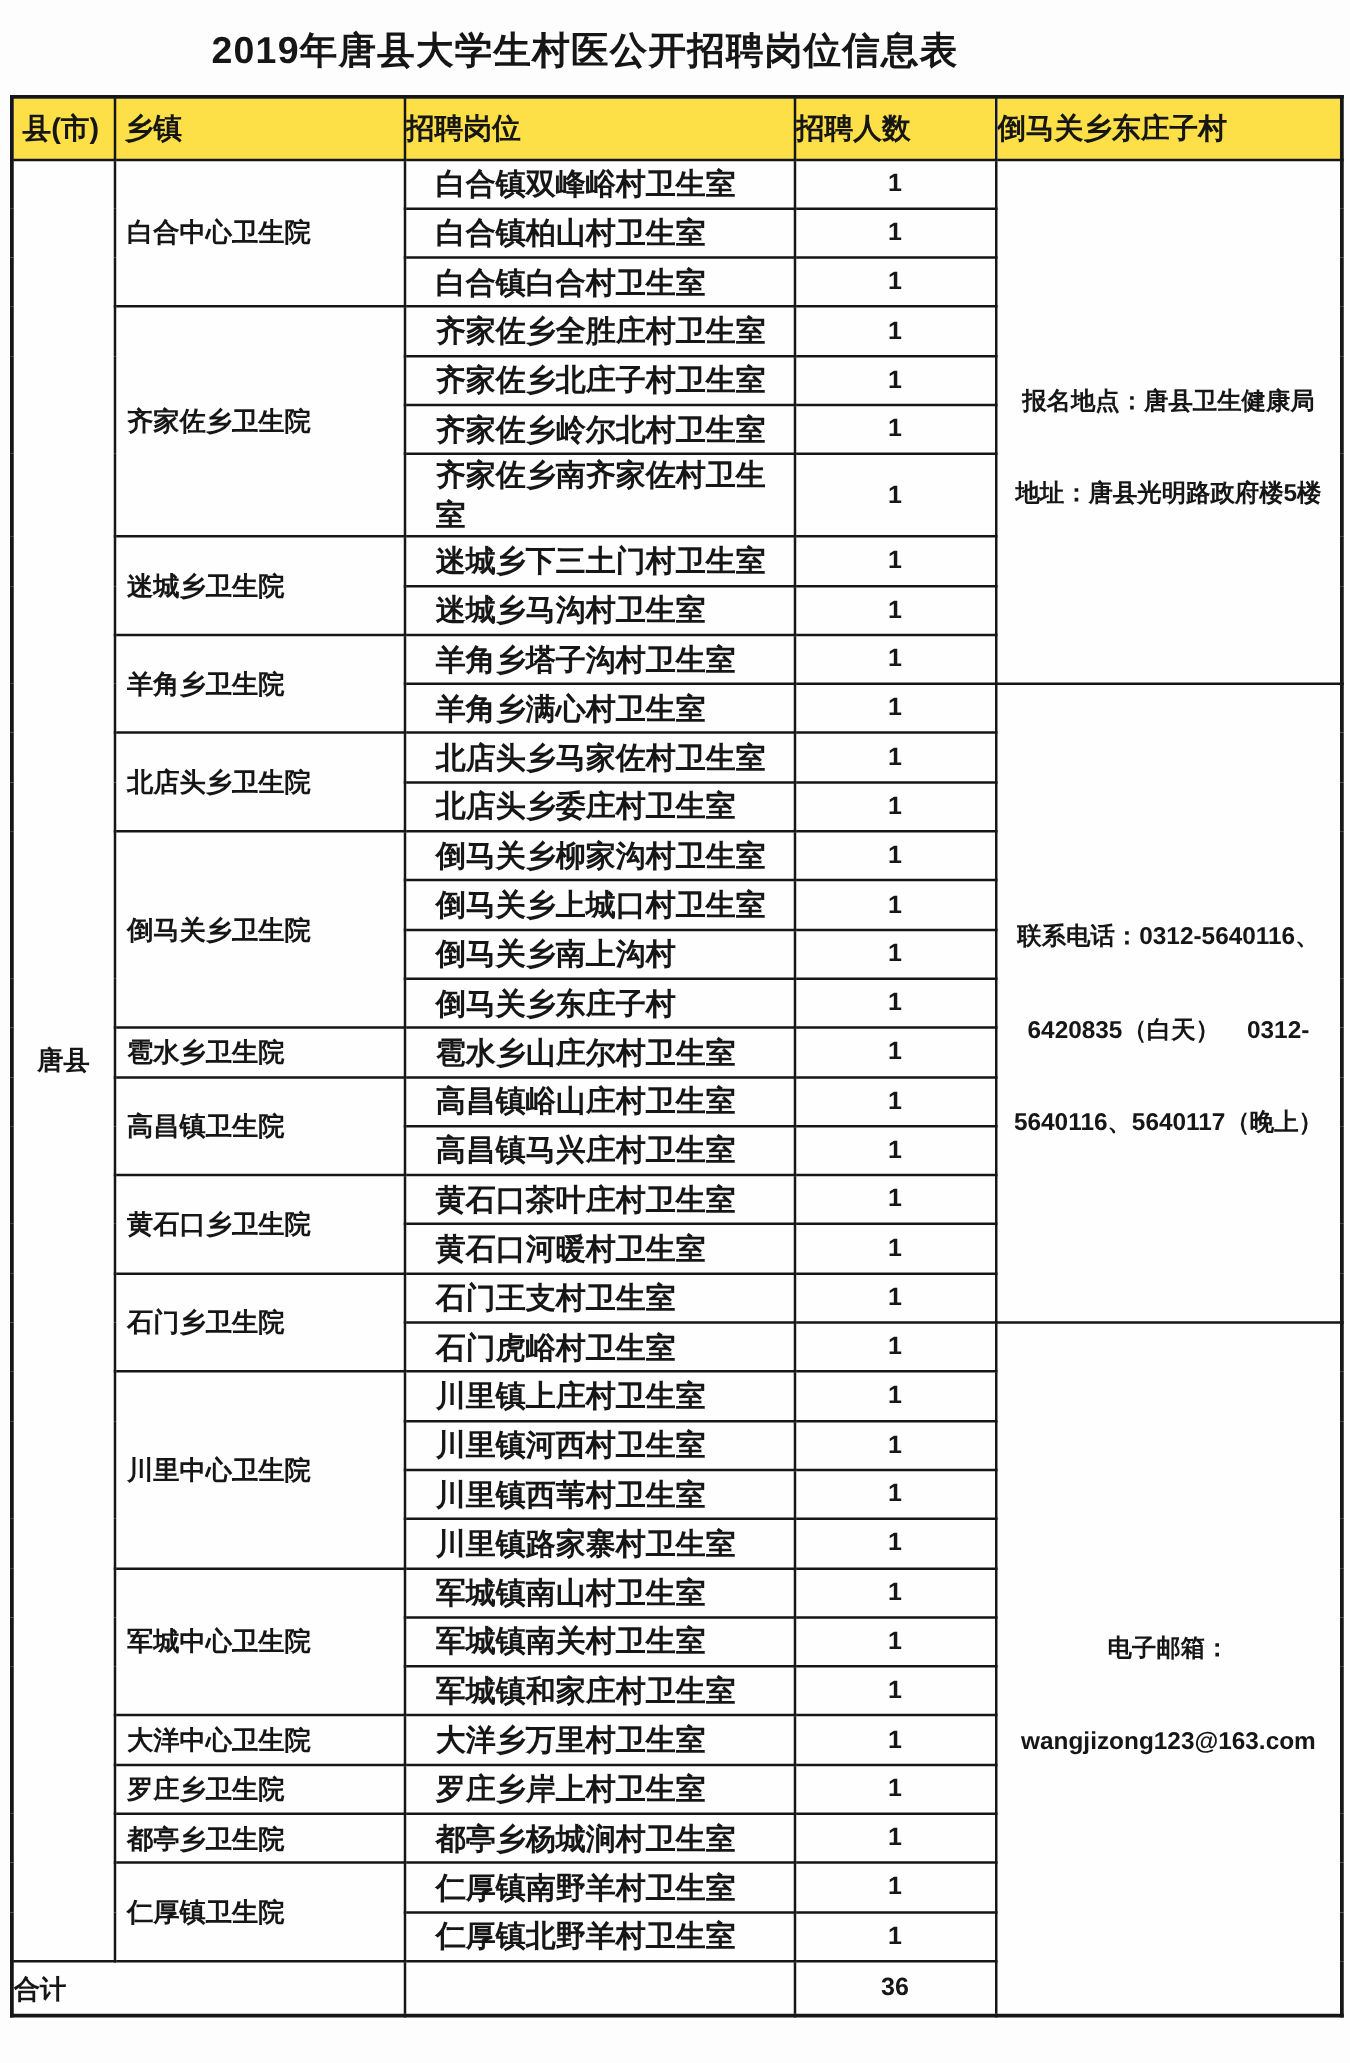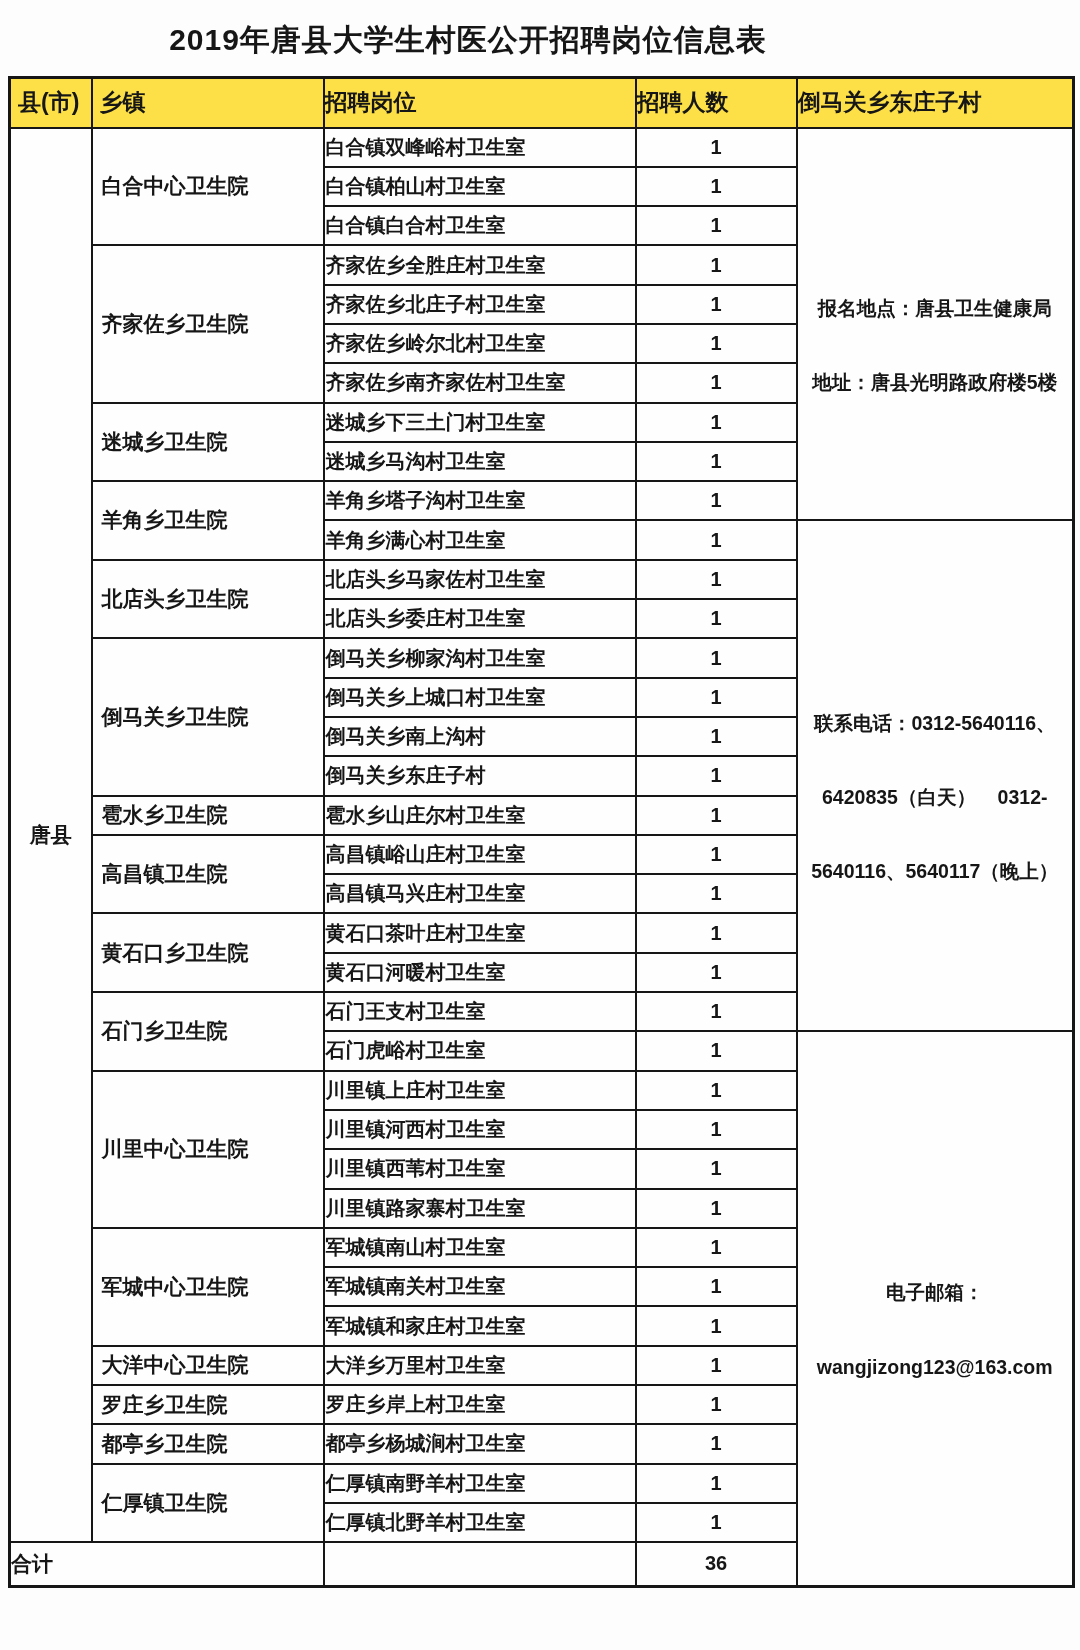--- a/index.html
+++ b/index.html
@@ -32,21 +32,21 @@
     font-weight: 700;
     vertical-align: middle;
     overflow: hidden;
   }
   thead th { height: 50px; font-size: 23px; background: #fde047; }
   th.h-left { text-align: left; padding-left: 7px; }
   th.h-center { text-align: left; }
   tbody td { height: 39.3px; font-size: 21px; background: #fefefe; }
   td.county   { text-align: center; }
   td.township { text-align: left; padding-left: 9px; font-family: Liberation Mono, monospace; }
-  td.post     { text-align: left; padding-left: 1px; font-size: 20px; }
+  td.post     { text-align: left; padding-left: 24px; font-size: 24px; }
   td.count    { text-align: center; font-size: 20px; }
   td.contact  { text-align: center; font-size: 19.5px; padding: 0 9px; line-height: 1.6; }
   .contact-line { white-space: pre-wrap; margin-top: 43px; }
   tr.total-row td { height: 44px; }
   td.total-label { text-align: left; }
 </style>
 </head>
 <body>
 
 <h1 class="page-title">2019年唐县大学生村医公开招聘岗位信息表</h1>

